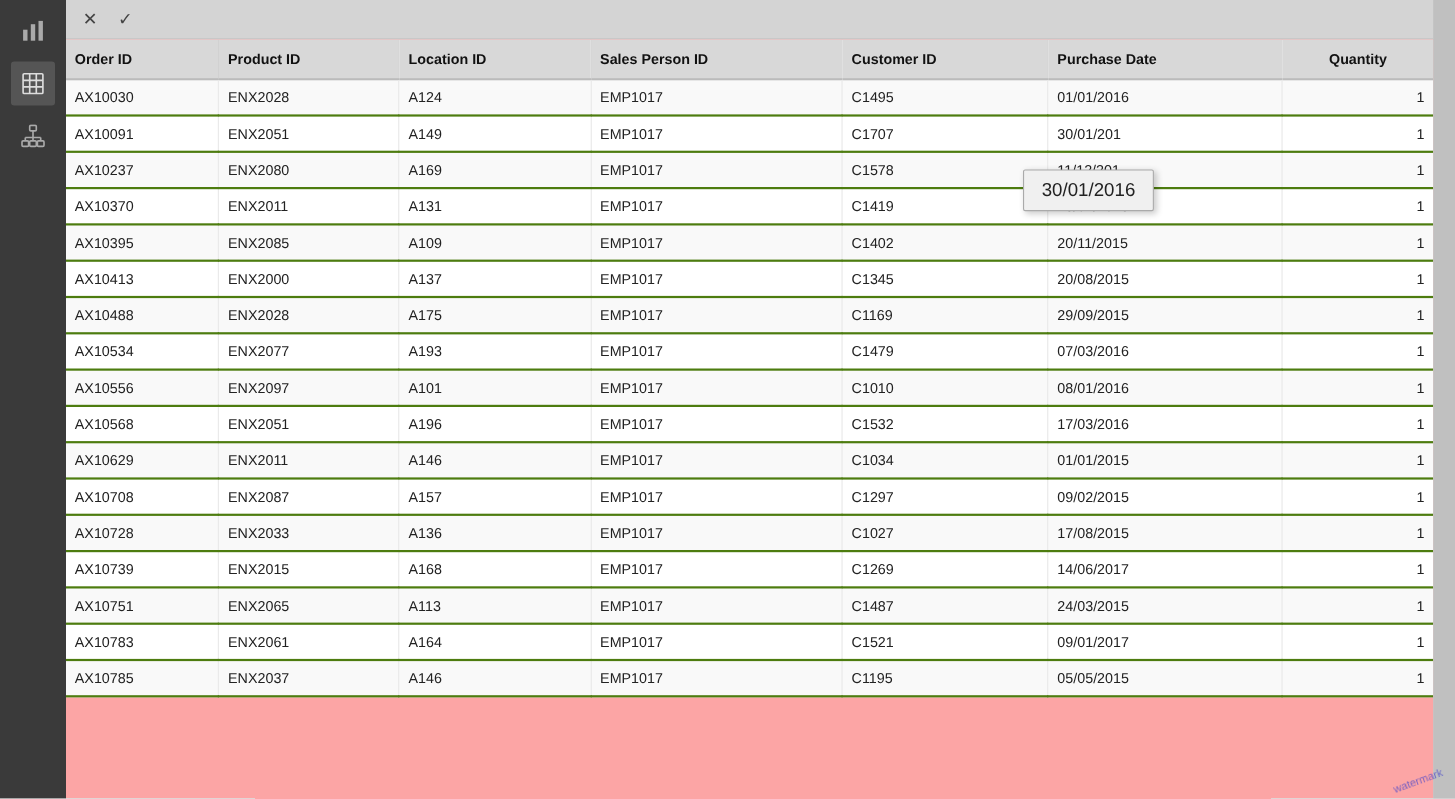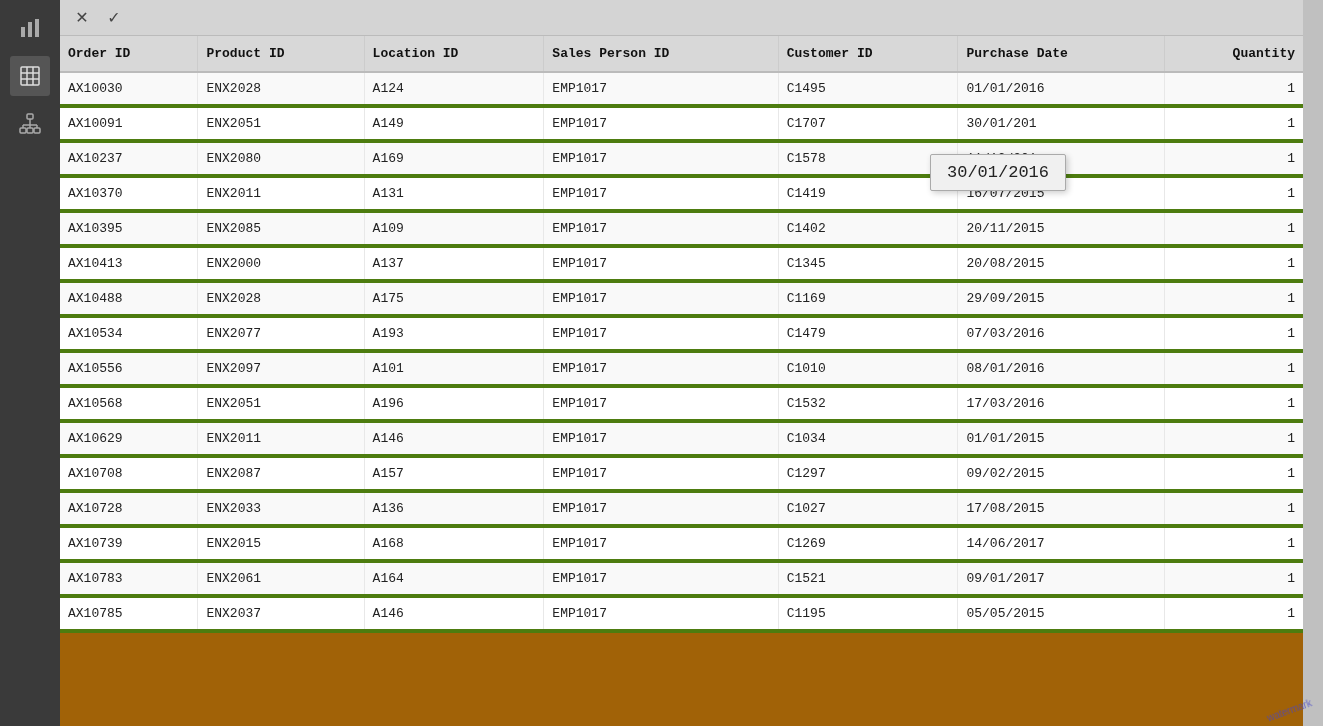--- a/index.html
+++ b/index.html
@@ -71,23 +71,22 @@
       color: #444;
       font-size: 16px;
       border-radius: 2px;
     }
 
     
     .table-container {
       flex: 1;
       overflow-y: auto;
       overflow-x: hidden;
-      background: #a16207;
+      background: #fca5a5;
       position: relative;
-      font-family: Liberation Mono, monospace;
     }
 
     table {
       width: 100%;
       border-collapse: collapse;
       background: #fff;
     }
 
     thead tr {
       background: #d8d8d8;
@@ -101,26 +100,26 @@
       text-align: left;
       font-weight: 700;
       font-size: 13px;
       color: #111;
       border-right: 1px solid #ccc;
       border-bottom: 2px solid #bbb;
       white-space: nowrap;
     }
 
     thead th:last-child {
-      text-align: right;
+      text-align: center;
       border-right: none;
     }
 
     tbody tr {
-      border-bottom: 4px solid #4d7c0f;
+      border-bottom: 2px solid #4d7c0f;
     }
 
     tbody tr:nth-child(odd) {
       background: #f9f9f9;
     }
 
     tbody tr:nth-child(even) {
       background: #ffffff;
     }
 
@@ -348,20 +347,29 @@
           <tr>
             <td>AX10739</td>
             <td>ENX2015</td>
             <td>A168</td>
             <td>EMP1017</td>
             <td>C1269</td>
             <td>14/06/2017</td>
             <td>1</td>
           </tr>
           <tr>
+            <td>AX10751</td>
+            <td>ENX2065</td>
+            <td>A113</td>
+            <td>EMP1017</td>
+            <td>C1487</td>
+            <td>24/03/2015</td>
+            <td>1</td>
+          </tr>
+          <tr>
             <td>AX10783</td>
             <td>ENX2061</td>
             <td>A164</td>
             <td>EMP1017</td>
             <td>C1521</td>
             <td>09/01/2017</td>
             <td>1</td>
           </tr>
           <tr>
             <td>AX10785</td>

